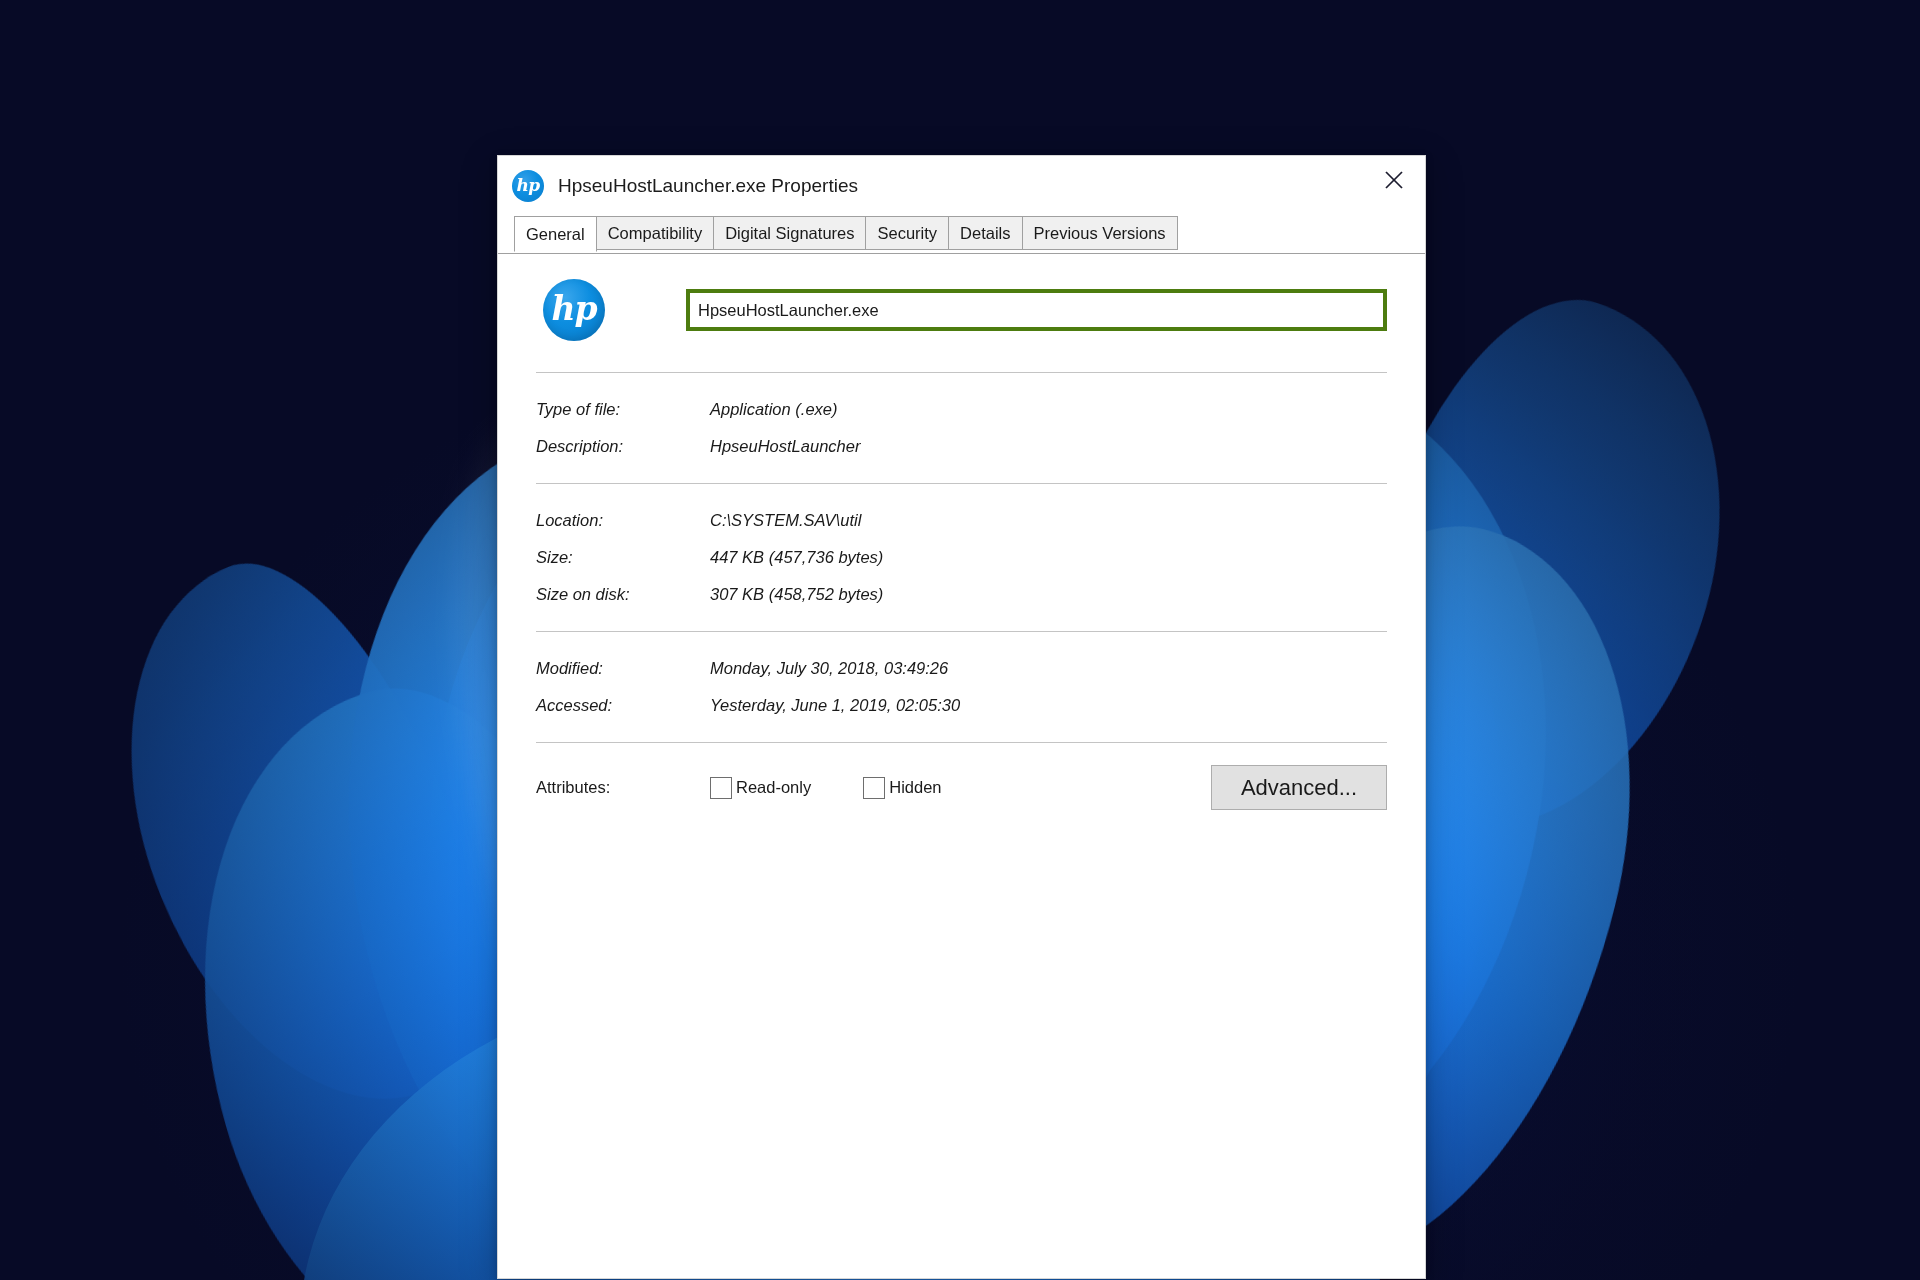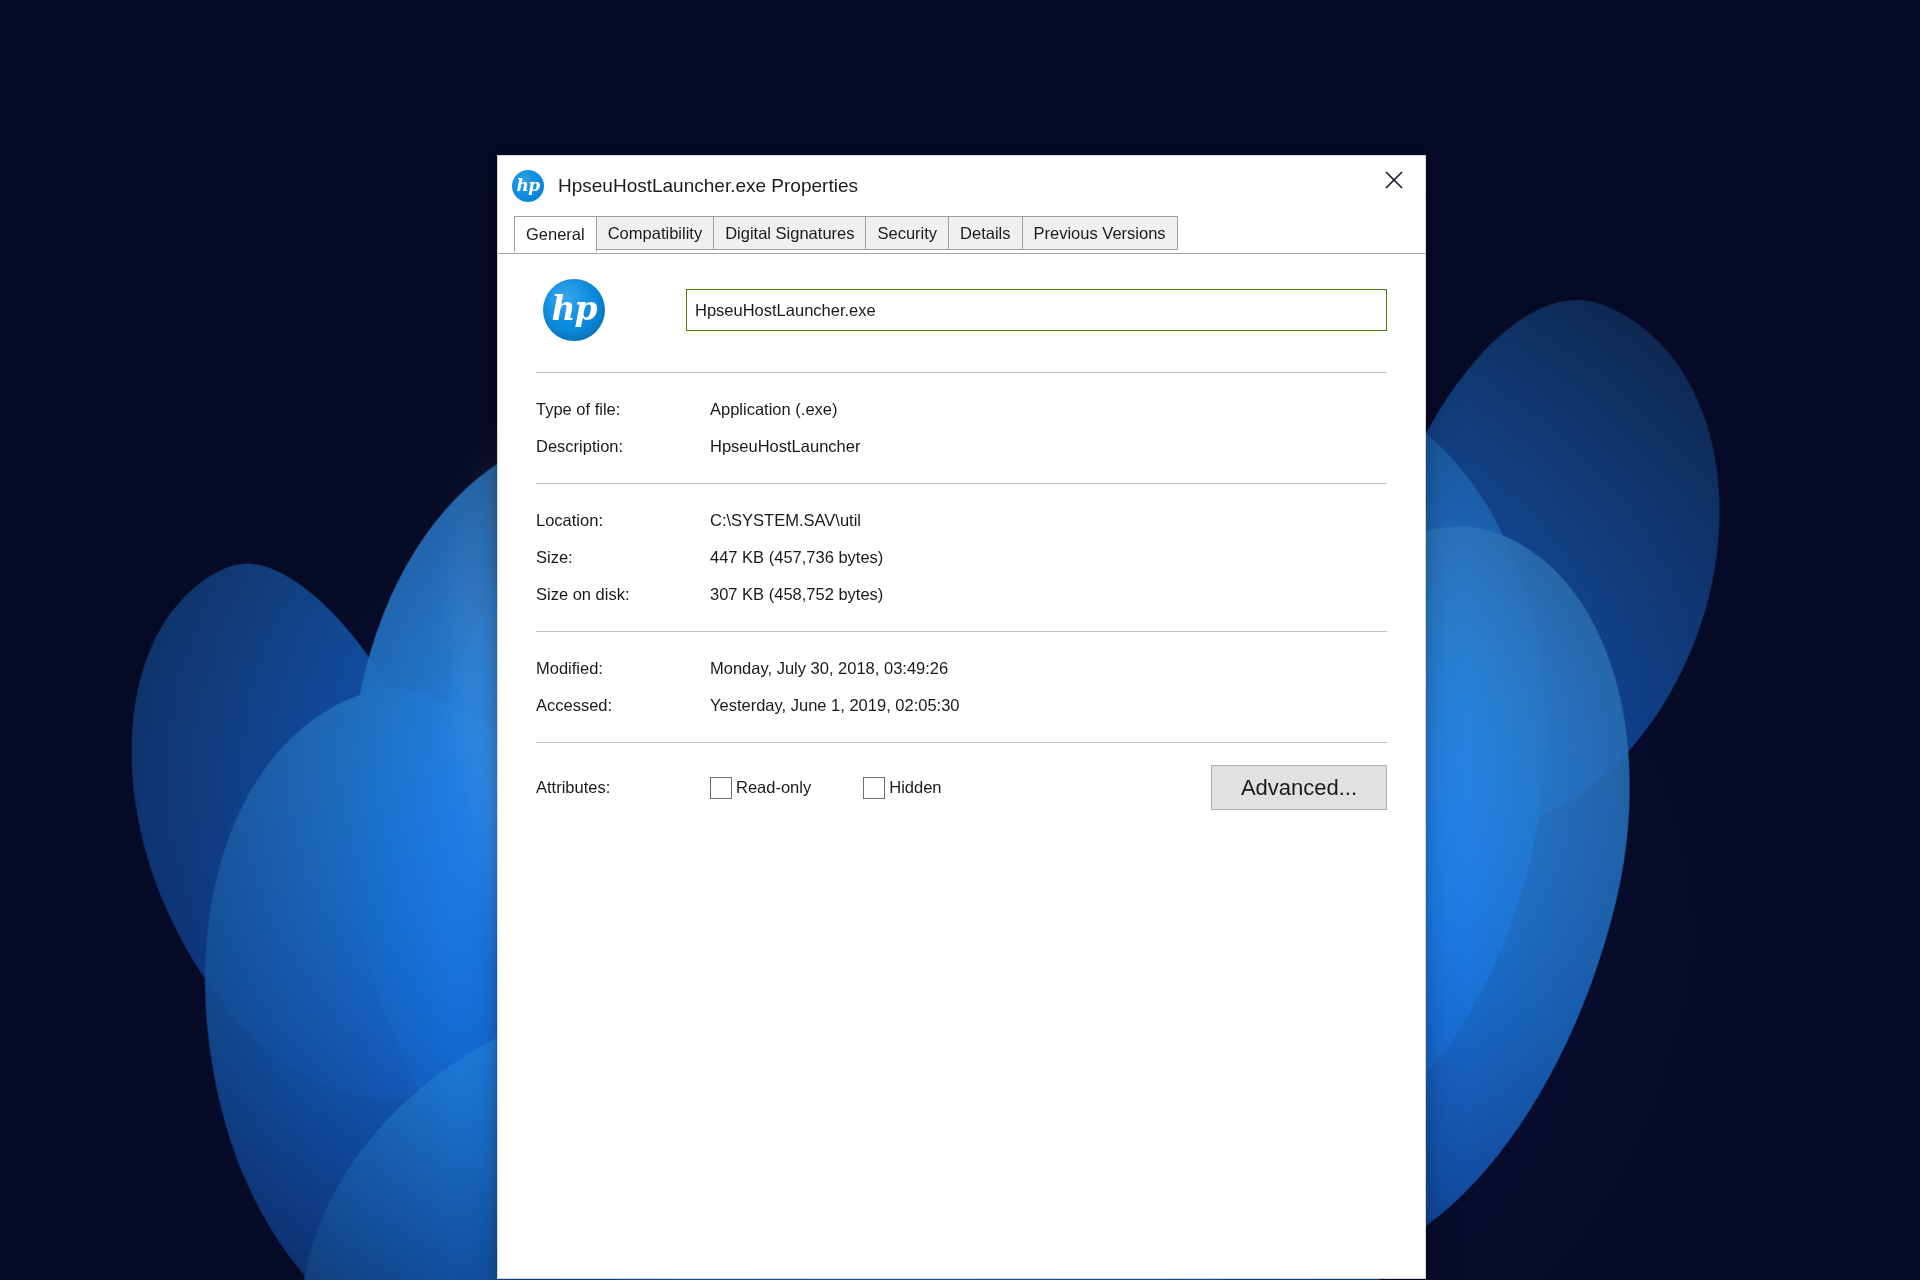--- a/index.html
+++ b/index.html
@@ -272,35 +272,35 @@
     font-size: 33px;
     color: #ffffff;
     letter-spacing: -1px;
     line-height: 1;
     transform: translateY(-2px);
   }
   .name-field {
     flex: 1;
     margin-left: 80px;
     height: 42px;
-    border: 1px solid #4d7c0f;
+    border: 4px solid #4d7c0f;
     background: #ffffff;
     display: flex; align-items: center;
     padding: 0 8px;
     font-size: 16.5px;
     color: #1a1a1a;
   }
 
   hr.sep {
     border: 0;
     border-top: 1px solid #c4c4c4;
     margin: 0 38px;
   }
 
-  .rows { margin: 0 38px; }
+  .rows { margin: 0 38px; font-style: italic; }
   .row {
     display: flex;
     align-items: baseline;
     font-size: 16.5px;
     color: #1a1a1a;
   }
   .row .lbl { width: 174px; flex: 0 0 174px; }
   .row .val { flex: 1; }
 
   .grp { padding: 18px 0 18px 0; }

